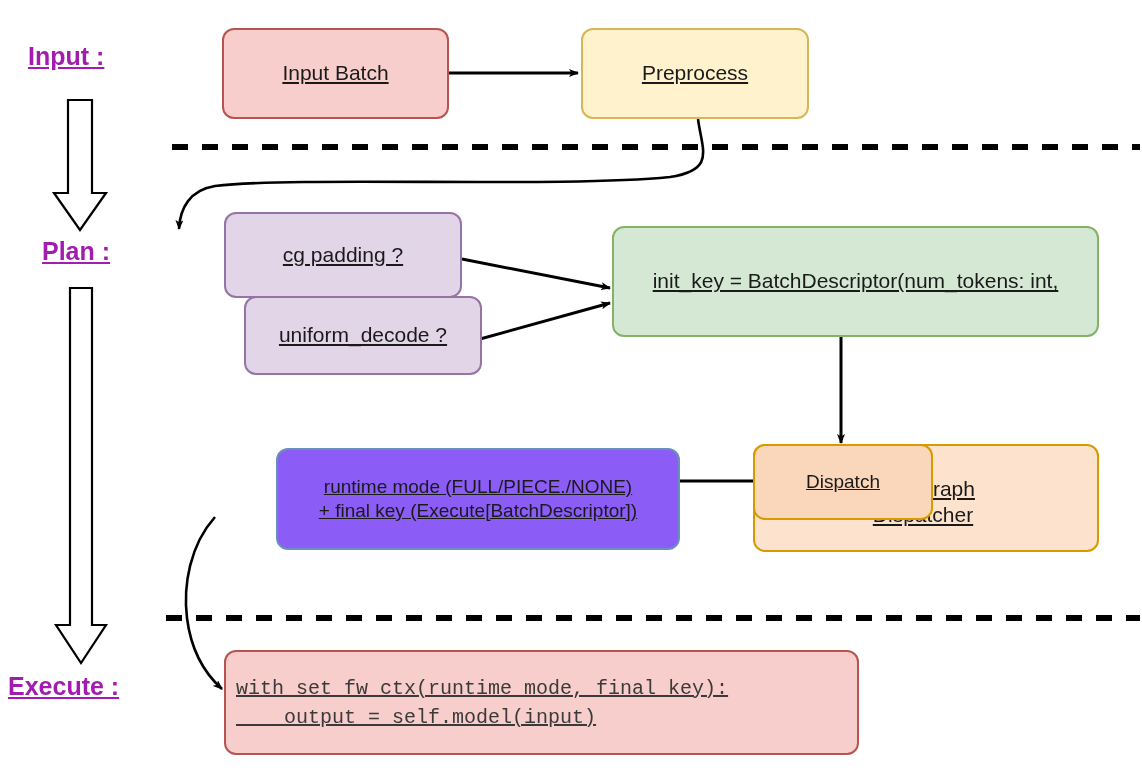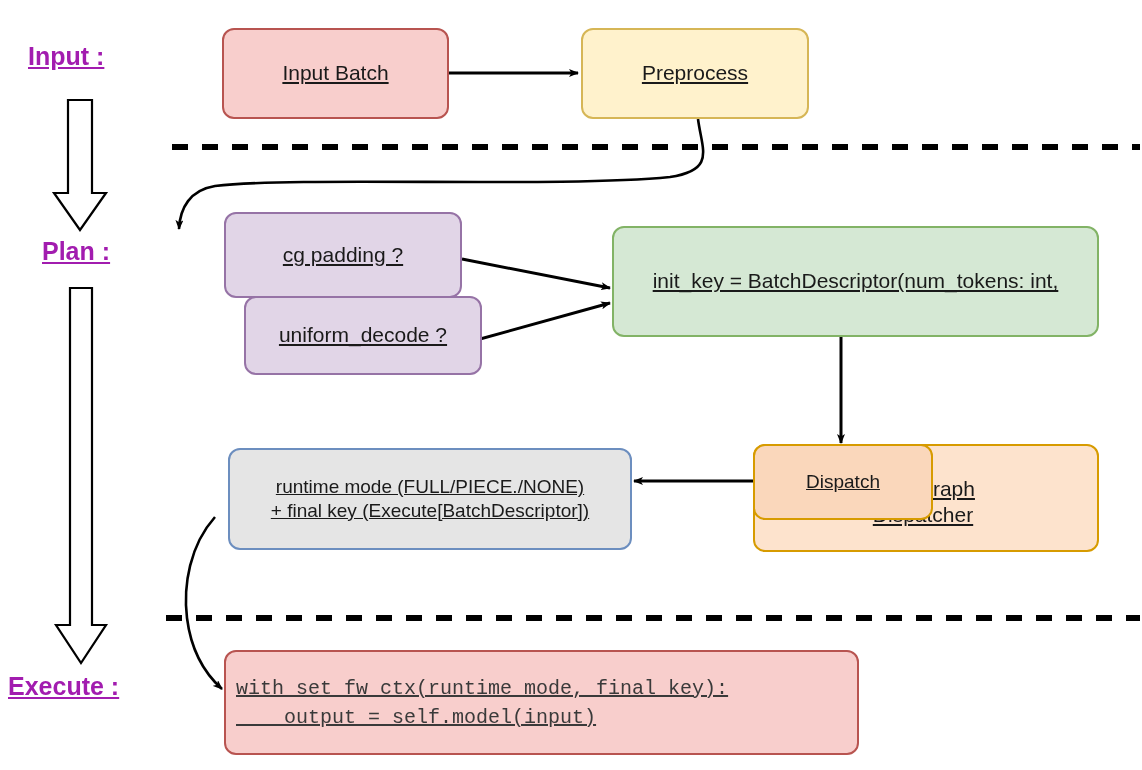--- a/index.html
+++ b/index.html
@@ -46,21 +46,21 @@
     font-size: 21px;
     color: #1a1a1a;
     line-height: 1.25;
     padding: 4px 12px;
     text-decoration: underline;
   }
   .node-pink   { background: #f8cecc; border-color: #b85450; }
   .node-yellow { background: #fff2cc; border-color: #d6b656; }
   .node-purple { background: #e1d5e7; border-color: #9673a6; }
   .node-green  { background: #d5e8d4; border-color: #82b366; }
-  .node-blue   { background: #e5e5e5; border-color: #6c8ebf; }
+  .node-blue   { background: #8b5cf6; border-color: #6c8ebf; margin-left: 48px; }
   .node-orange-outer { background: #fde3cd; border-color: #d79b00; }
   .node-orange-inner { background: #fad7bb; border-color: #d79b00; }
   .node-code {
     background: #f8cecc;
     border-color: #b85450;
     font-family: "Liberation Mono", monospace;
     font-size: 20px;
     color: #3a3a3a;
     justify-content: flex-start;
     align-items: center;

